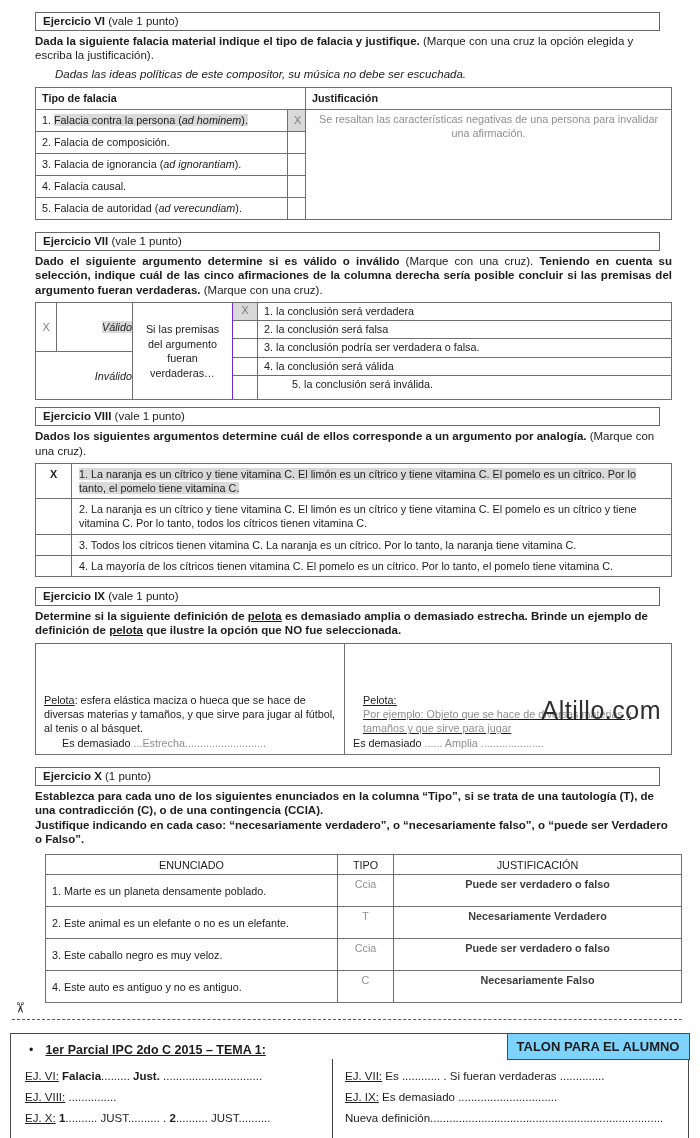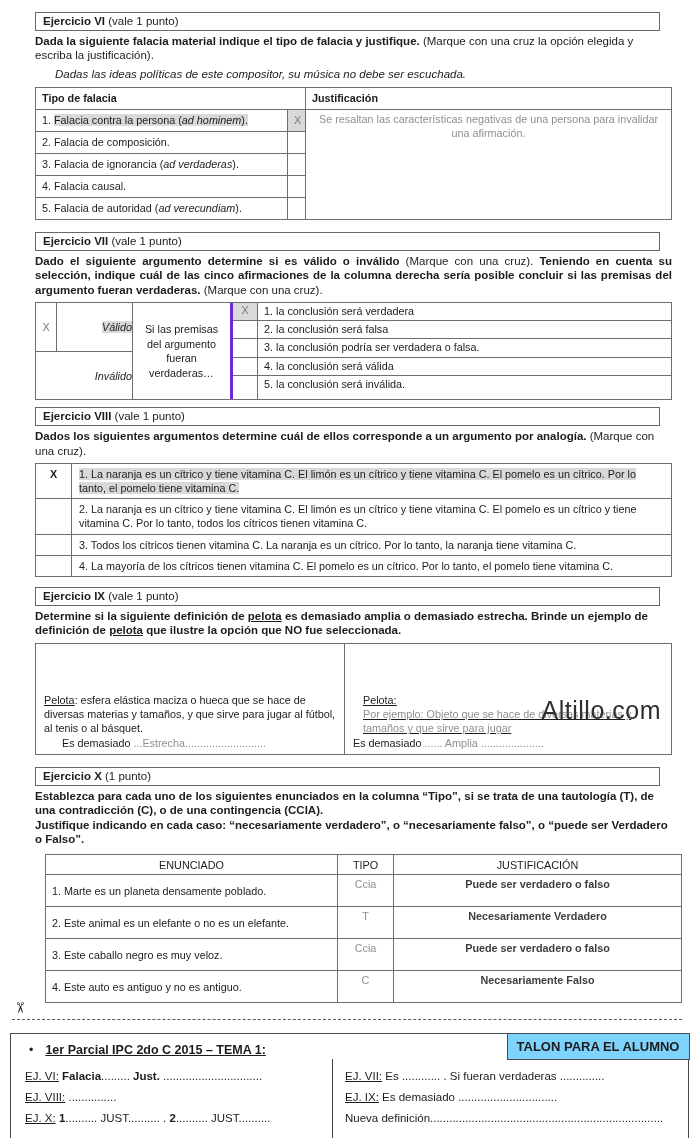--- a/index.html
+++ b/index.html
@@ -30,24 +30,24 @@
 
   
   .t2 { display:flex; border:1px solid #6e6e6e; font-size:10.8px; align-items:stretch; min-height:96px; margin-bottom:7px; }
   .t2-arg { width:190px; border-right:1px solid #6e6e6e; display:flex; align-items:center; justify-content:center; text-align:center; font-style:italic; padding:6px 10px; box-sizing:border-box; line-height:1.35; }
   .t2-mid { width:96px; border-right:1px solid #6e6e6e; display:flex; flex-direction:column; }
   .t2-half { flex:1; display:flex; }
   .t2-half.top { border-bottom:1px solid #6e6e6e; }
   .t2-x { width:20px; border-right:1px solid #6e6e6e; display:flex; align-items:center; justify-content:center; color:#7a7a7a; }
   .t2-x2 { width:20px; }
   .t2-v { flex:1; display:flex; align-items:center; justify-content:flex-end;font-style:italic; }
-  .t2-prem { width:100px; border-right:3px solid #6d28d9; display:flex; align-items:center; justify-content:center; text-align:center; padding:4px 8px; box-sizing:border-box; line-height:1.35; }
+  .t2-prem { width:100px; border-right:1px solid #6d28d9; display:flex; align-items:center; justify-content:center; text-align:center; padding:4px 8px; box-sizing:border-box; line-height:1.35; }
   .t2-opts { flex:1; display:flex; flex-direction:column; }
   .t2-opt { display:flex; border-bottom:1px solid #6e6e6e; align-items:stretch; }
-  .t2-opt:last-child { border-bottom:none; flex:1; }
+  .t2-opt:last-child { border-bottom:none; flex:1;gap:28px; }
   .t2-opt .ox { width:24px; border-right:1px solid #6e6e6e; text-align:center; color:#7a7a7a; padding-top:1px; }
   .t2-opt .ot { flex:1; padding:1px 6px 2px; line-height:1.3; }
 
   .t3 td { padding:3px 7px; }
   .t3 .num { text-align:center; font-weight:bold; width:36px; }
 
   
   .t4 td { height:102px; vertical-align:top; padding:4px 8px; }
   .t4-inner { display:flex; flex-direction:column; justify-content:flex-end; height:100%; position:relative; }
   .ansline { font-size:10.8px; padding-left:18px; }
@@ -106,21 +106,21 @@
       <tr>
         <td><span>1. </span><span class="hl"><span>Falacia contra la persona (</span><i>ad hominem</i><span>).</span></span></td>
         <td class="xcell hl">X</td>
         <td rowspan="5" class="gray vtop">Se resaltan las características negativas de una persona para invalidar una afirmación.</td>
       </tr>
       <tr>
         <td><span>2. </span><span>Falacia de composición.</span><i></i><span></span></td>
         <td class="xcell"></td>
       </tr>
       <tr>
-        <td><span>3. </span><span>Falacia de ignorancia (</span><i>ad verdaderas</i><span>).</span></td>
+        <td><span>3. </span><span>Falacia de ignorancia (</span><i>ad ignorantiam</i><span>).</span></td>
         <td class="xcell"></td>
       </tr>
       <tr>
         <td><span>4. </span><span>Falacia causal.</span><i></i><span></span></td>
         <td class="xcell"></td>
       </tr>
       <tr>
         <td><span>5. </span><span>Falacia de autoridad (</span><i>ad verecundiam</i><span>).</span></td>
         <td class="xcell"></td>
       </tr>

